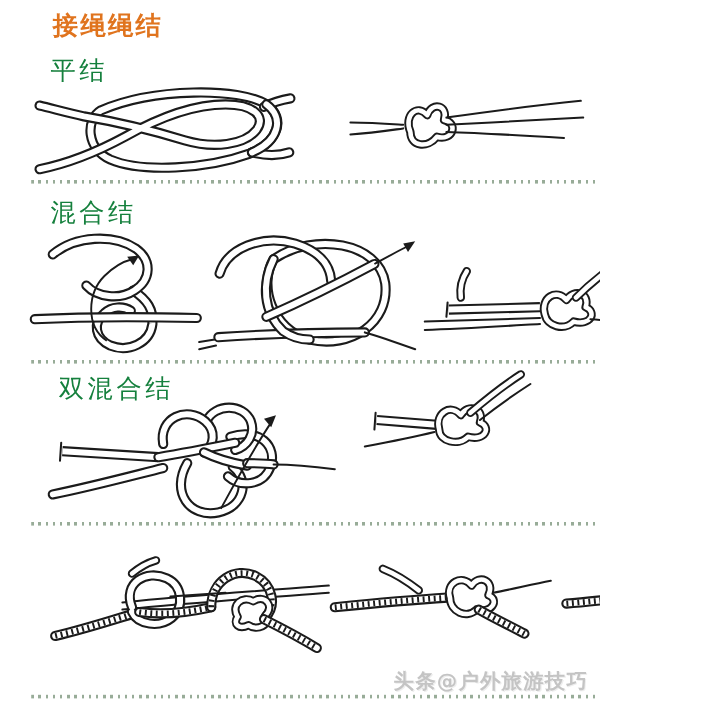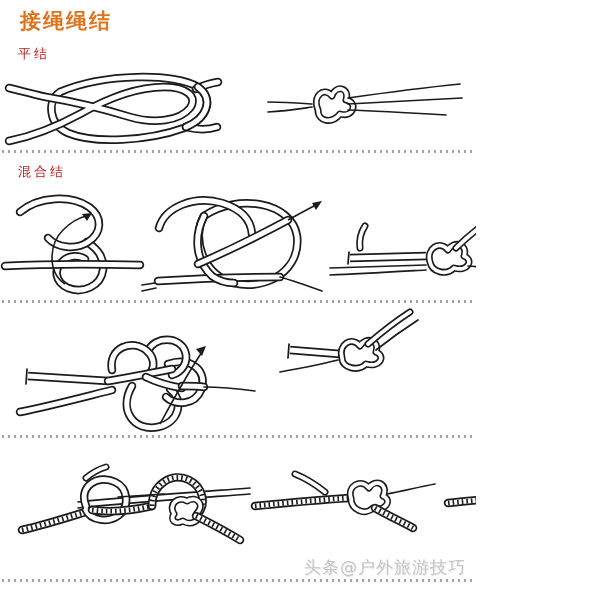--- a/index.html
+++ b/index.html
@@ -1,28 +1,28 @@
 <!DOCTYPE html>
 <html><head>
 <meta charset="utf-8">
 <style>
   html,body{margin:0;padding:0;background:#fff;}
   #page{position:relative;width:476px;height:590px;background:#ffffff;overflow:hidden;
-        font-family:"DejaVu Sans","Liberation Sans",sans-serif;}
+        font-family:"DejaVu Sans","Liberation Sans",sans-serif;margin-left:24px;}
   .abs{position:absolute;}
   #title{left:20px;top:7px;font-size:21px;font-weight:bold;color:#e0741e;letter-spacing:2px;}
-  .sec-label{font-size:13px;color:#b91c1c;letter-spacing:3px;}
+  .sec-label{font-size:21px;color:#15803d;letter-spacing:3px;}
   #lbl-pingjie{left:18px;top:45px;}
   #lbl-hunhe{left:18px;top:163px;text-align:center;}
   #lbl-shuanghunhe{left:25px;top:310px;}
   #lbl-jiaozhi{left:31px;top:447px;}
   .sep{position:absolute;left:2px;width:586px;height:3px;
        background-image:repeating-linear-gradient(to right,#98ac98 0 2px,transparent 2px 6px);}
   #sep1{top:150px;} #sep2{top:300px;} #sep3{top:435px;} #sep4{top:579px;}
-  #watermark{right:10px;top:556px;font-size:17px;font-weight:normal;color:#c4c4c4;
+  #watermark{right:10px;top:556px;font-size:17px;font-weight:bold;color:#c4c4c4;
              text-shadow:1px 1px 0 #eeeeee;letter-spacing:1px;}
   svg{display:block;overflow:visible;}
   .rope{fill:none;stroke:#1b1b1b;stroke-width:8.5;stroke-linecap:round;stroke-linejoin:round;}
   .rope-core{fill:none;stroke:#ffffff;stroke-width:5;stroke-linecap:round;stroke-linejoin:round;}
   .rope-sm{fill:none;stroke:#1b1b1b;stroke-width:7;stroke-linecap:round;stroke-linejoin:round;}
   .rope-sm-core{fill:none;stroke:#ffffff;stroke-width:3.8;stroke-linecap:round;stroke-linejoin:round;}
   .ln{fill:none;stroke:#1b1b1b;stroke-width:1.7;stroke-linecap:round;}
   .stripe{fill:none;stroke:#1b1b1b;stroke-width:4.8;stroke-dasharray:1.6 3;}
   .ar{fill:none;stroke:#1b1b1b;stroke-width:1.6;}
   .ah{fill:#1b1b1b;stroke:none;}
@@ -102,20 +102,21 @@
       <path class="rope-sm-core" d="M30,26 C29,18 31,10 35,4"></path>
     <path class="rope-sm" d="M100,40 C96,26 110,18 118,28 C124,18 138,22 134,34 C144,38 138,50 124,46 C116,54 102,50 100,40"></path>
       <path class="rope-sm-core" d="M100,40 C96,26 110,18 118,28 C124,18 138,22 134,34 C144,38 138,50 124,46 C116,54 102,50 100,40"></path>
     <path class="rope-sm" d="M126,26 C136,16 146,8 154,2"></path>
       <path class="rope-sm-core" d="M126,26 C136,16 146,8 154,2"></path>
     <path class="ln" d="M138,44 C152,45 166,46 178,48"></path>
   </svg>
 
   <div id="sep2" class="sep"></div>
 
+  <div id="lbl-shuanghunhe" class="abs sec-label">双混合结</div>
 
   <svg class="abs" style="left:20px;top:326px;" width="235" height="108" viewBox="0 0 235 108">
     <path class="rope" d="M112,60 C98,84 114,106 138,101 C160,96 164,74 150,63"></path>
       <path class="rope-core" d="M112,60 C98,84 114,106 138,101 C160,96 164,74 150,63"></path>
     <path class="rope" d="M148,38 C172,30 188,46 181,64 C175,79 156,80 146,71"></path>
       <path class="rope-core" d="M148,38 C172,30 188,46 181,64 C175,79 156,80 146,71"></path>
     <path class="rope" d="M128,25 C135,10 159,10 165,25 C169,36 162,46 152,49"></path>
       <path class="rope-core" d="M128,25 C135,10 159,10 165,25 C169,36 162,46 152,49"></path>
     <path class="rope" d="M92,44 C88,22 112,12 127,25 C136,33 135,45 126,51"></path>
       <path class="rope-core" d="M92,44 C88,22 112,12 127,25 C136,33 135,45 126,51"></path>

